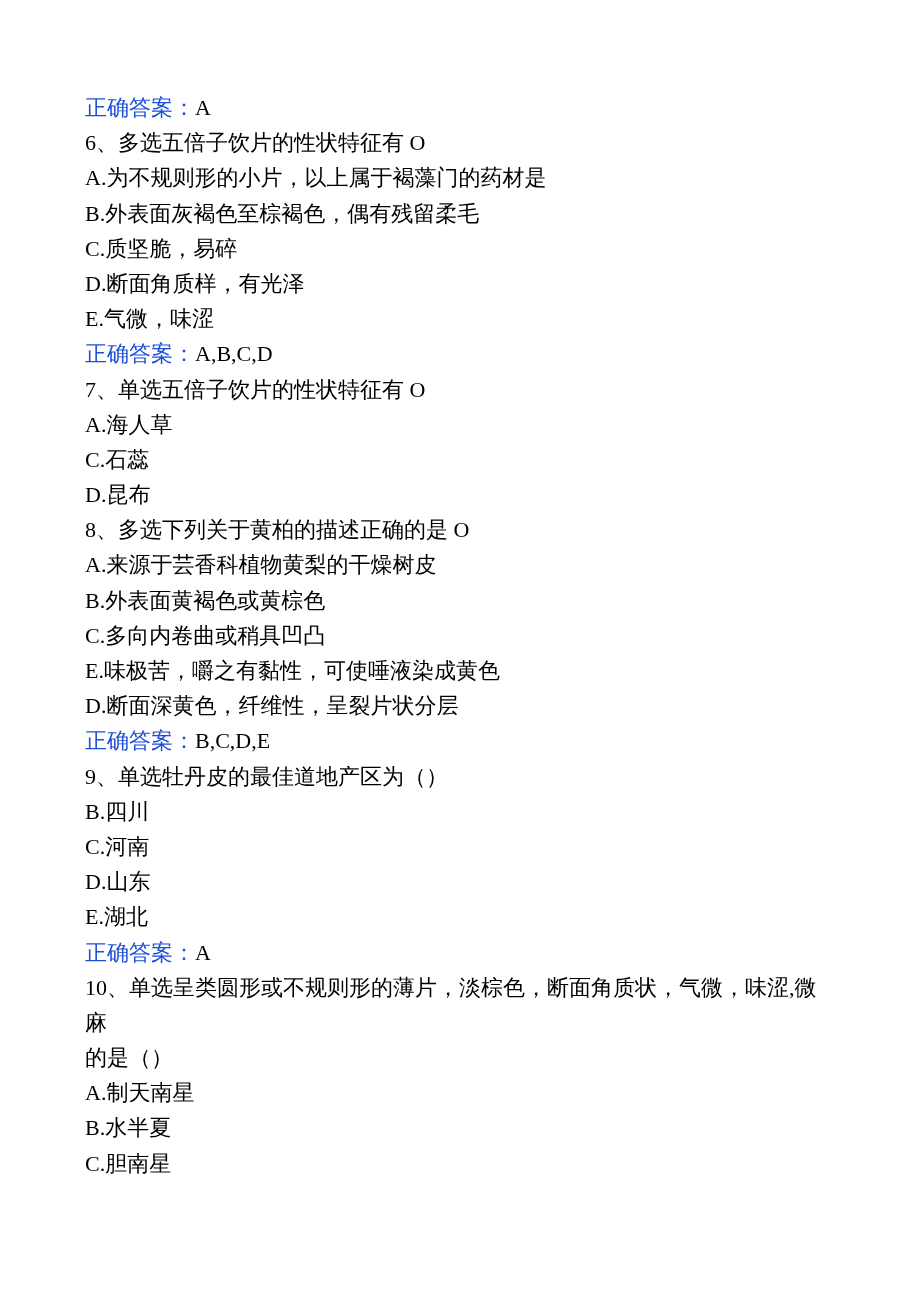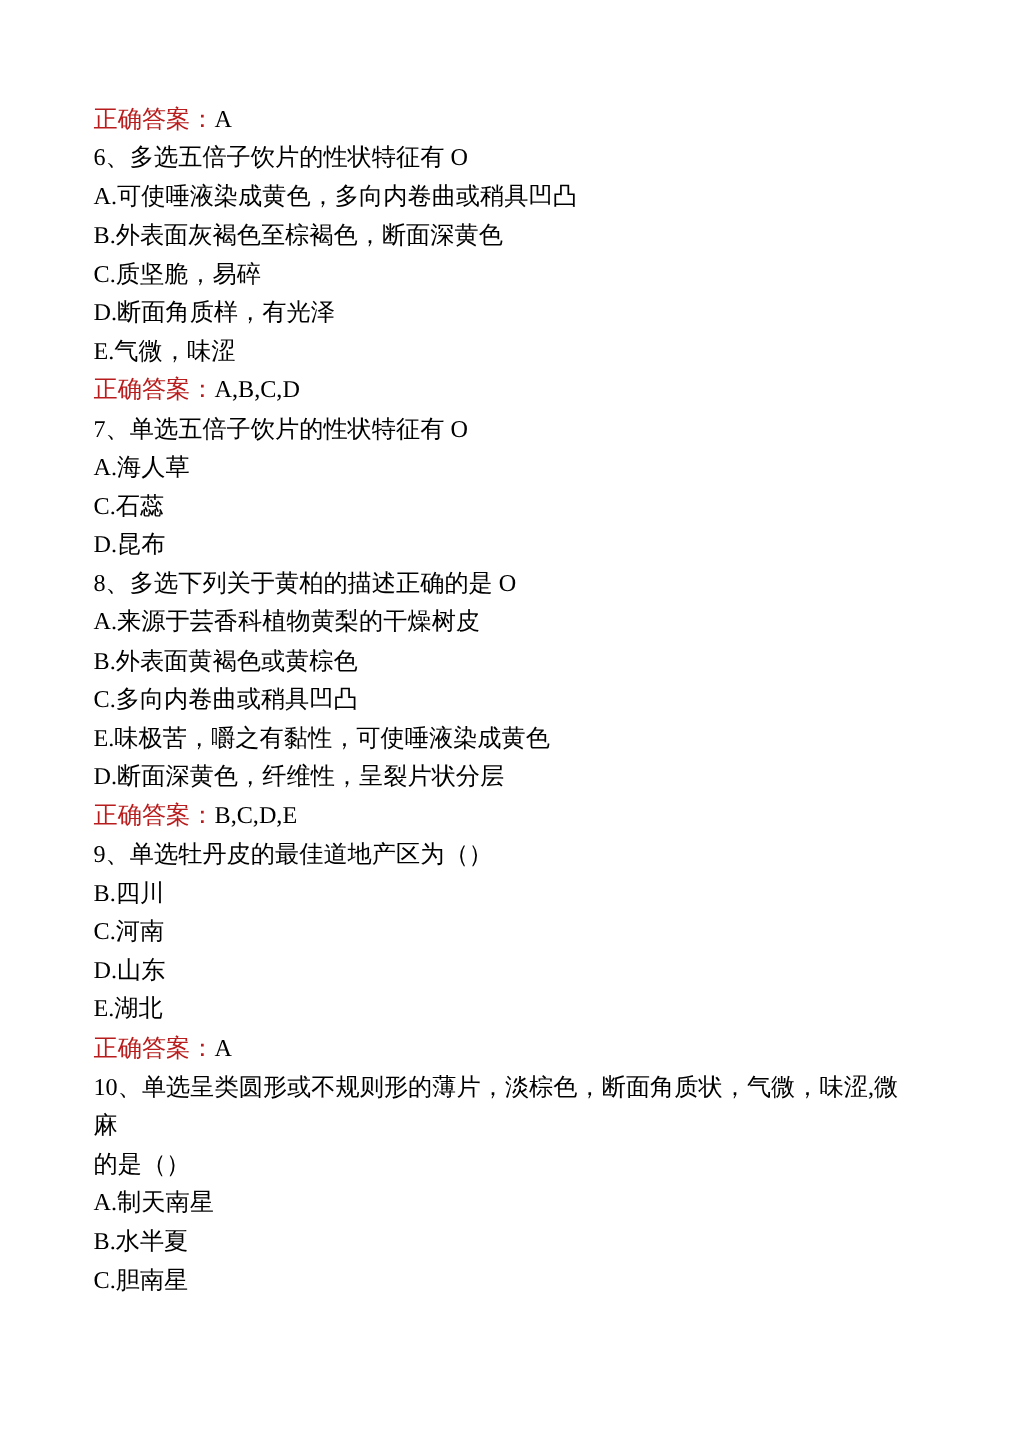--- a/index.html
+++ b/index.html
@@ -11,31 +11,31 @@
       margin: 0;
       padding: 90px 85px;
       width: 920px;
       box-sizing: border-box;
     }
     .line {
       margin: 0;
       white-space: pre-wrap;
     }
     .answer-label {
-      color: #b91c1c;
+      color: #1d4ed8;
     }
   </style>
 </head>
 <body>
 
 <div id="doc">
     <p class="line"><span class="answer-label">正确答案：</span><span>A</span></p>
     <p class="line"><span>6、</span><span>多选</span><span>五倍子饮片的性状特征有 O</span></p>
-    <p class="line"><span>A.可使唾液染成黄色，多向内卷曲或稍具凹凸</span></p>
-    <p class="line"><span>B.外表面灰褐色至棕褐色，断面深黄色</span></p>
+    <p class="line"><span>A.为不规则形的小片，以上属于褐藻门的药材是</span></p>
+    <p class="line"><span>B.外表面灰褐色至棕褐色，偶有残留柔毛</span></p>
     <p class="line"><span>C.质坚脆，易碎</span></p>
     <p class="line"><span>D.断面角质样，有光泽</span></p>
     <p class="line"><span>E.气微，味涩</span></p>
     <p class="line"><span class="answer-label">正确答案：</span><span>A,B,C,D</span></p>
     <p class="line"><span>7、</span><span>单选</span><span>五倍子饮片的性状特征有 O</span></p>
     <p class="line"><span>A.海人草</span></p>
     <p class="line"><span>C.石蕊</span></p>
     <p class="line"><span>D.昆布</span></p>
     <p class="line"><span>8、</span><span>多选</span><span>下列关于黄柏的描述正确的是 O</span></p>
     <p class="line"><span>A.来源于芸香科植物黄梨的干燥树皮</span></p>

